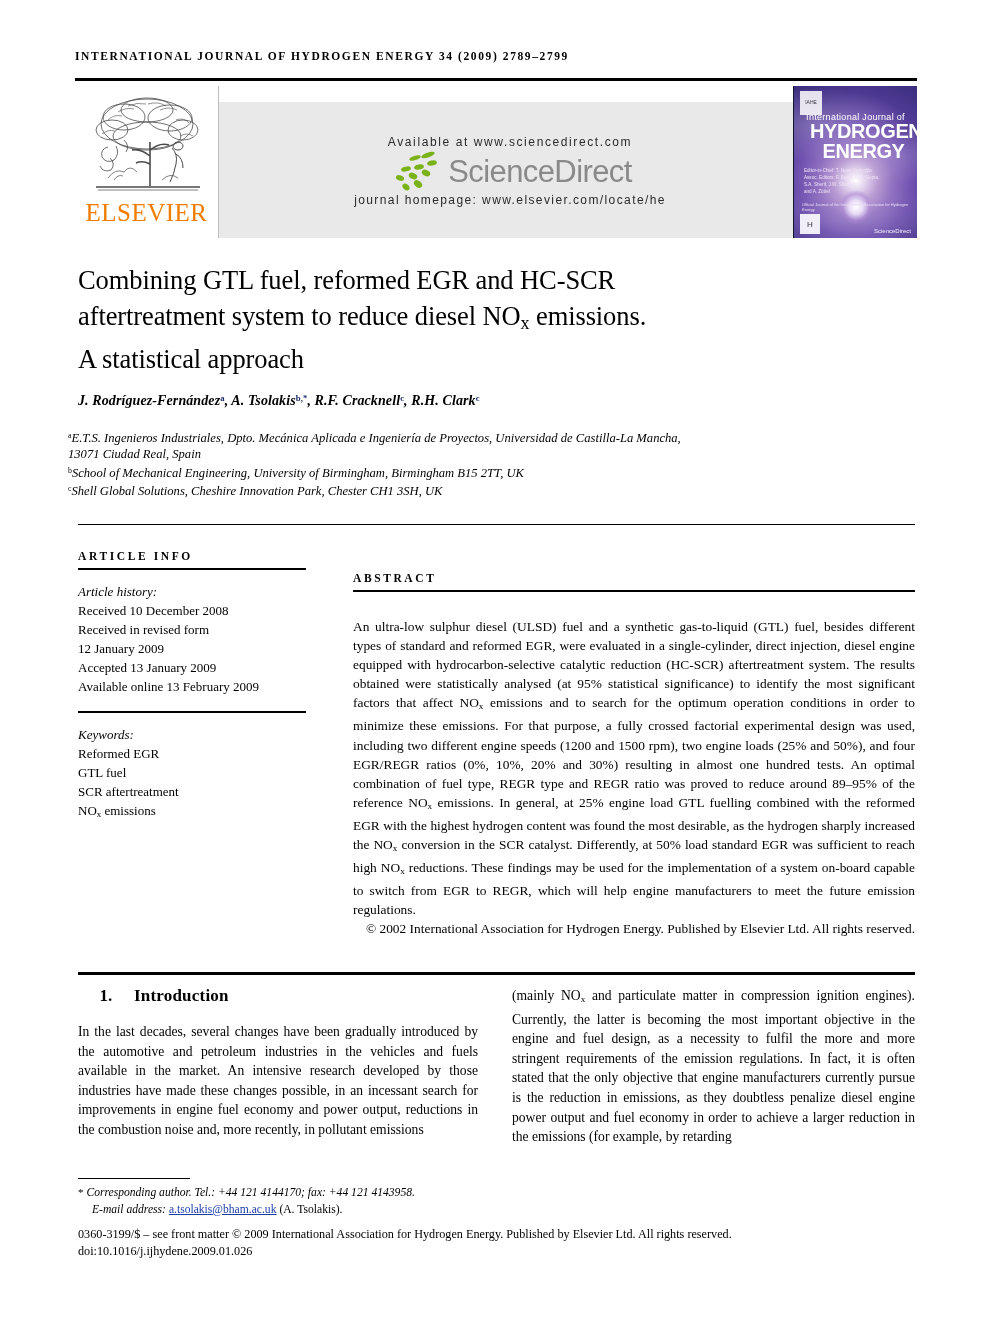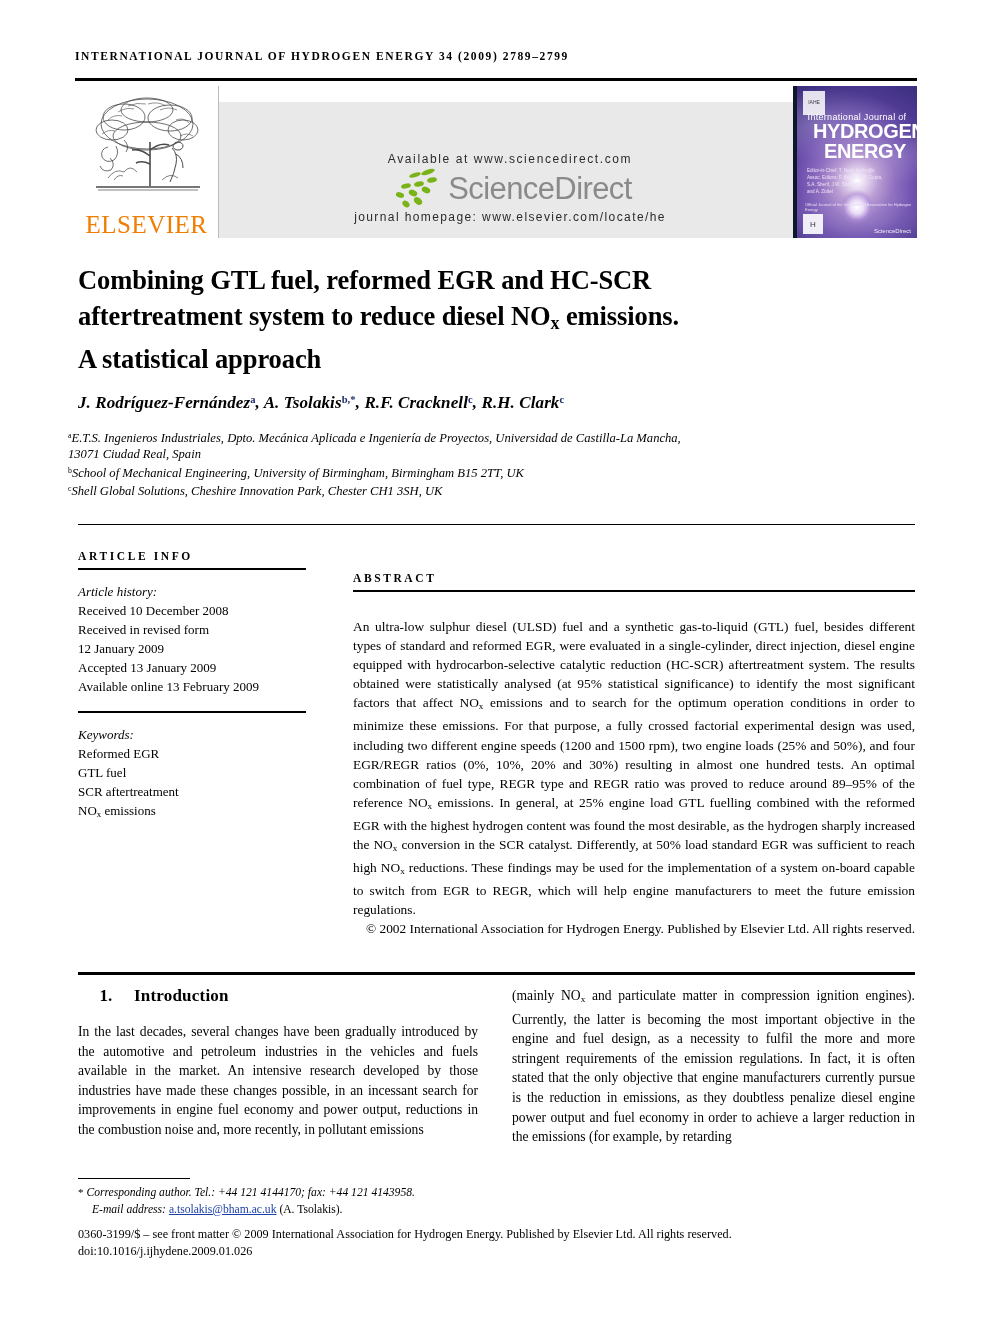--- a/index.html
+++ b/index.html
@@ -55,29 +55,29 @@
     align-items: center; justify-content: flex-start;
     background: #fff;
     padding-top: 4px;
   }
   .tree-svg { display:block; }
   .elsevier-word {
     font-family: "Liberation Serif", serif;
     font-size: 25px;
     letter-spacing: 0.5px;
     color: #F07D00;
-    margin-top: 14px;
+    margin-top: 2px;
     line-height: 1;
   }
   .sd-box {
     flex: 1;
     background: #e9e9e9;
     position: relative;
     display: flex; flex-direction: column;
-    align-items: center; justify-content: flex-end;
+    align-items: center; justify-content: center;
     padding: 16px 0 14px 8px;
     box-sizing: border-box;
     margin-top: 16px;
   }
   .sd-avail {
     font-family: "Liberation Sans", sans-serif;
     font-size: 12px;
     letter-spacing: 1.6px;
     color: #2b2b2b;
   }
@@ -93,21 +93,21 @@
   }
   .sd-home {
     font-family: "Liberation Sans", sans-serif;
     font-size: 12px;
     letter-spacing: 1.4px;
     color: #2b2b2b;
   }
   .cover-box {
     width: 124px; height: 152px;
     box-sizing: border-box;
-    border-left: 4px solid #0f172a;
+    border-left: 1px solid #0f172a;
     position: relative;
     overflow: hidden;
   }
   .cover-inner {
     position:absolute; inset:0;
     background:
       radial-gradient(circle at 50% 62%, #ffffff 0%, #e3d3ee 9%, #b89ad2 20%, #8f6fc0 34%, #6d4fae 52%, #4e3a92 75%, #3b2e7e 100%);
   }
   .cover-swirl {
     position:absolute; inset:0;
@@ -164,37 +164,37 @@
     position:absolute;left:8px;bottom:26px;
     font-family:"Liberation Sans",sans-serif;
     font-size:4px;color:#e8dcf5;
   }
 
   
   .title {
     position: absolute;
     left: 78px; top: 262px; width: 640px;
     font-family: "Liberation Serif", serif;
-    font-weight: bold;
+    font-weight: normal;
     font-size: 26.5px;
     line-height: 36px;
     letter-spacing: -0.1px;
   }
   .title .ln { display:block; }
   sub { font-size: 0.68em; vertical-align: -0.22em; }
   sup { font-size: 0.62em; vertical-align: 0.46em; }
 
   
   .authors {
     position: absolute;
     left: 78px; top: 393px; width: 830px;
     font-family: "Liberation Serif", serif;
     font-style: italic;
     font-weight: bold;
-    font-size: 17px;
+    font-size: 14px;
     letter-spacing: 0.1px;
   }
   .authors sup { color: #1b2a6b; font-style: normal; font-weight: bold; }
   .affil {
     position: absolute;
     left: 68px; width: 830px;
     font-family: "Liberation Serif", serif;
     font-style: italic;
     font-size: 12.6px;
     line-height: 16.5px;

